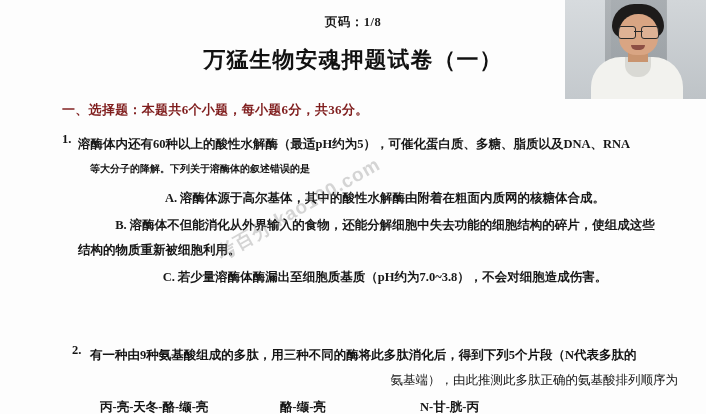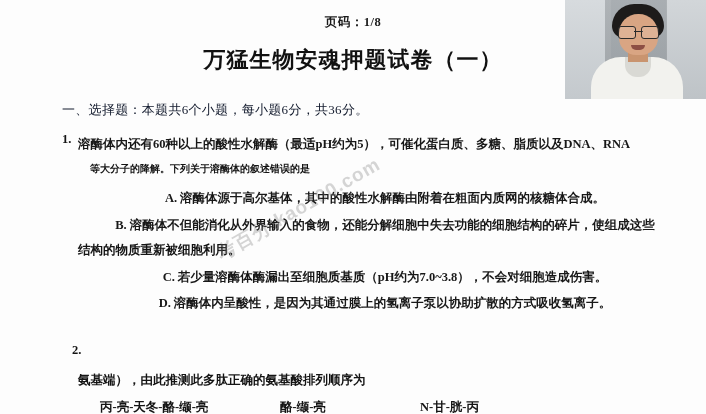--- a/index.html
+++ b/index.html
@@ -41,22 +41,22 @@
     font-weight: 700;
     letter-spacing: 1px;
     color: #111111;
     font-family: "Liberation Serif", "DejaVu Serif", serif;
   }
   .section-head {
     position: absolute;
     top: 101px;
     left: 62px;
     font-size: 13px;
-    font-weight: 400;
-    color: #0f172a;
+    font-weight: 700;
+    color: #7f1d1d;
     letter-spacing: 0.3px;
     text-align: center;
   }
   .q1-num {
     position: absolute;
     top: 132px;
     left: 62px;
     font-size: 12.5px;
     font-weight: 700;
   }
@@ -123,21 +123,22 @@
     line-height: 26px;
     font-weight: 600;
   }
   .q2-line2 {
     position: absolute;
     top: 368px;
     left: 78px;
     width: 600px;
     font-size: 12.5px;
     line-height: 24px;
-    font-weight: 700;
+    font-weight: 400;
+    text-align: right;
   }
   .frag-row {
     position: absolute;
     top: 399px;
     left: 0;
     width: 706px;
     font-size: 12.5px;
     font-weight: 600;
   }
   .frag {
@@ -269,25 +270,23 @@
 
   <div class="opt optB">
     <span class="lab">B.</span><span>溶酶体不但能消化从外界输入的食物，还能分解细胞中失去功能的细胞结构的碎片，使组成这些</span>
   </div>
   <div class="optB2">结构的物质重新被细胞利用。</div>
 
   <div class="opt optC">
     <span class="lab">C.</span><span>若少量溶酶体酶漏出至细胞质基质（pH约为7.0~3.8），不会对细胞造成伤害。</span>
   </div>
 
-  <div class="opt optD">
-    <span class="lab">D.</span><span>溶酶体内呈酸性，是因为其通过膜上的氢离子泵以协助扩散的方式吸收氢离子。</span>
-  </div>
 
   <div class="q2-num">2.</div>
+  <div class="q2-body">有一种由9种氨基酸组成的多肽，用三种不同的酶将此多肽消化后，得到下列5个片段（N代表多肽的</div>
   <div class="q2-line2">氨基端），由此推测此多肽正确的氨基酸排列顺序为</div>
 
   <div class="frag-row">
     <span class="frag frag1">丙-亮-天冬-酪-缬-亮</span>
     <span class="frag frag2">酪-缬-亮</span>
     <span class="frag frag3">N-甘-胱-丙</span>
   </div>
 
   <div class="watermark">考百分 kao100.com</div>
 

